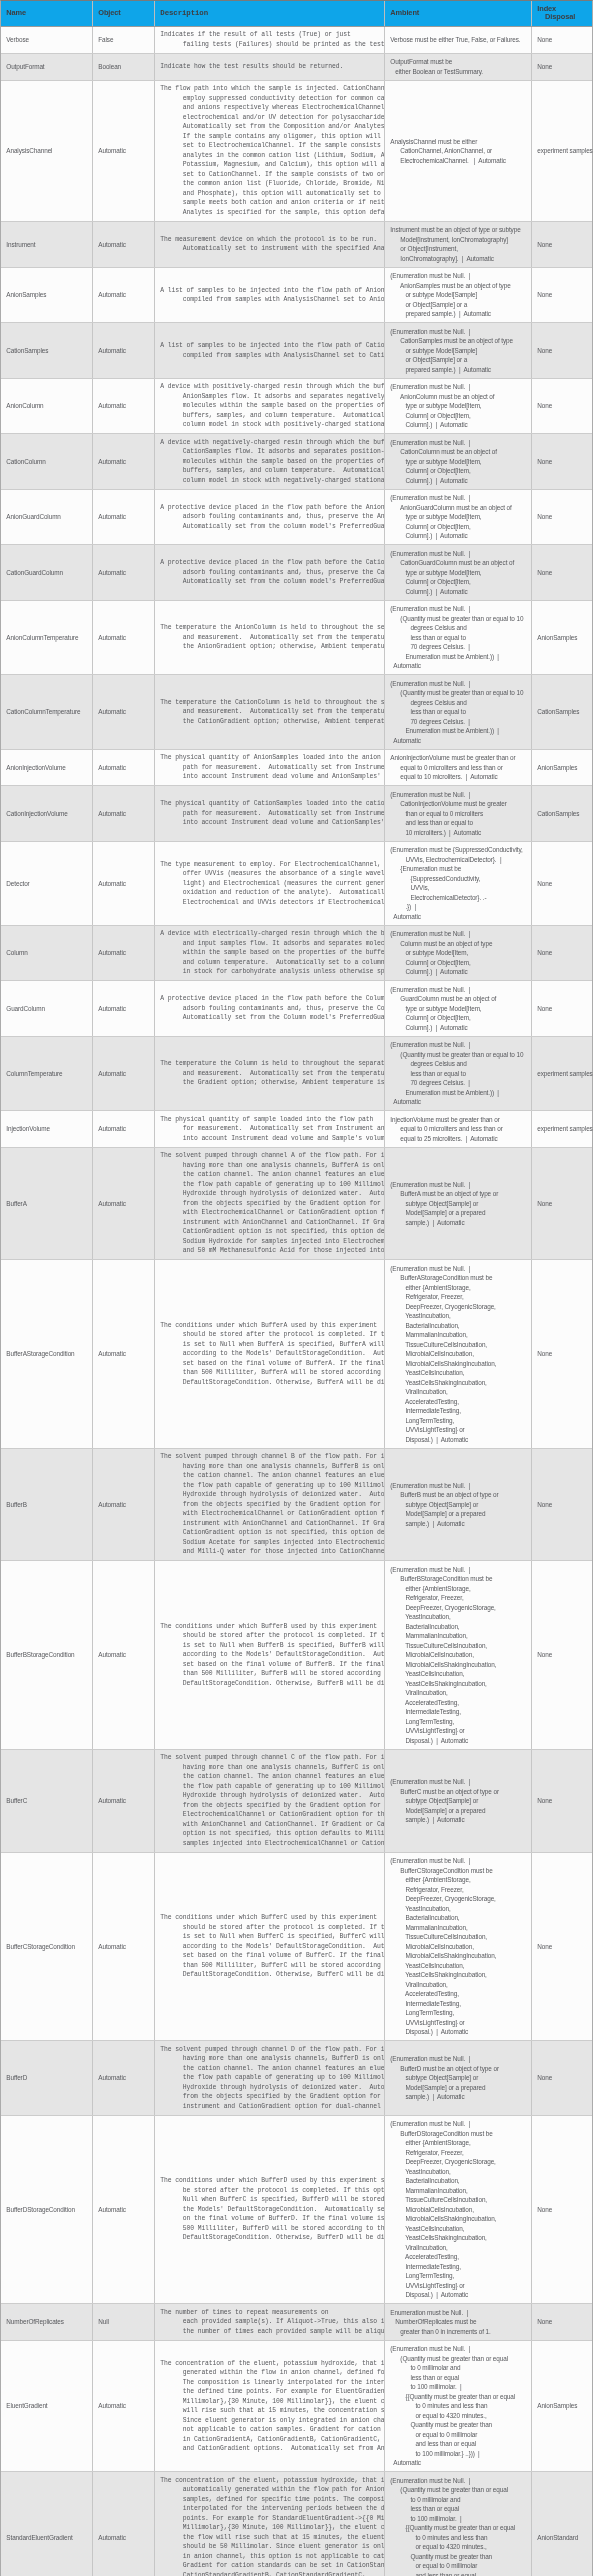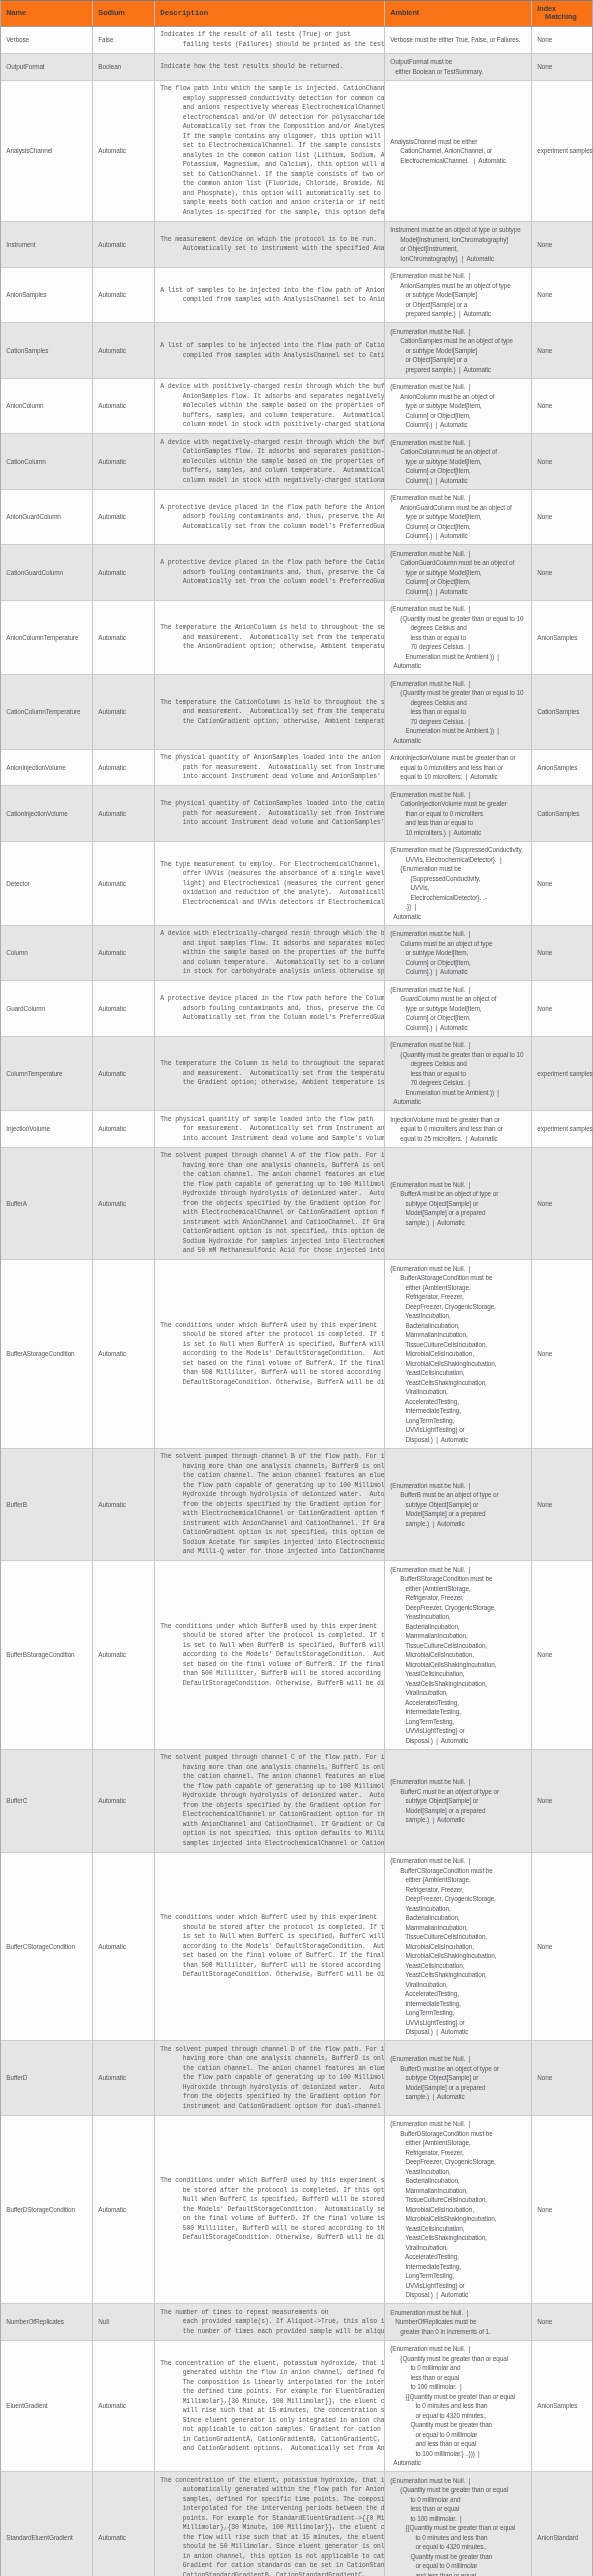--- a/index.html
+++ b/index.html
@@ -8,21 +8,21 @@
     width:593px;
     border-top:1.8px solid #7a7a7a;
     border-bottom:1.8px solid #7a7a7a;
     border-left:0.6px solid #ababab;
     border-right:0.6px solid #ababab;
     box-sizing:border-box;
     background:#fcfcfc;
   }
   .hdr-row{
     display:flex;
-    background:#f97316;
+    background:#0ea5e9;
     border-bottom:1.2px solid #9a9a9a;
     min-height:23.6px;
     box-sizing:border-box;
   }
   .hdr-cell{
     box-sizing:border-box;
     padding:3.5px 3.5px 3.5px 5.3px;
     font-size:7.4px;
     font-weight:bold;
     color:#3d3e42;
@@ -62,25 +62,25 @@
   .w-desc{width:230px;flex:0 0 230px;font-family:Liberation Mono, monospace;}
   .w-pattern{width:147px;flex:0 0 147px;}
   .w-index{width:61px;flex:0 0 61px;}
 </style>
 </head>
 <body>
 
 <div class="table-wrap">
   <div class="hdr-row">
     <div class="hdr-cell w-name">Name</div>
-    <div class="hdr-cell w-default">Sodium</div>
+    <div class="hdr-cell w-default">Object</div>
     <div class="hdr-cell w-desc">Description</div>
     <div class="hdr-cell w-pattern">Ambient</div>
     <div class="hdr-cell w-index">Index
-    Matching</div>
+    Disposal</div>
   </div>
   <div>
   <div class="row odd">
     <div class="cell w-name c-name">Verbose</div>
     <div class="cell w-default c-default">False</div>
     <div class="cell w-desc c-desc">Indicates if the result of all tests (True) or just
       failing tests (Failures) should be printed as the tests run.</div>
     <div class="cell w-pattern c-pattern">Verbose must be either True, False, or Failures.</div>
     <div class="cell w-index c-index">None</div>
   </div>

